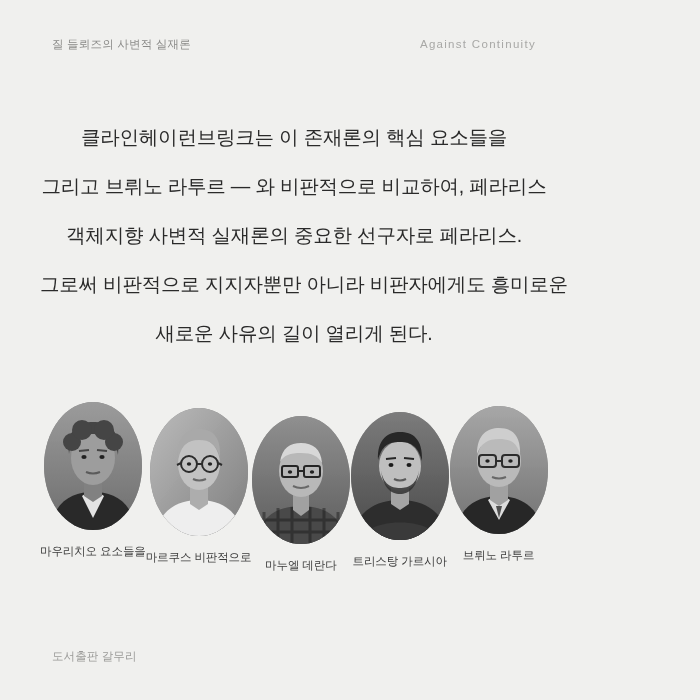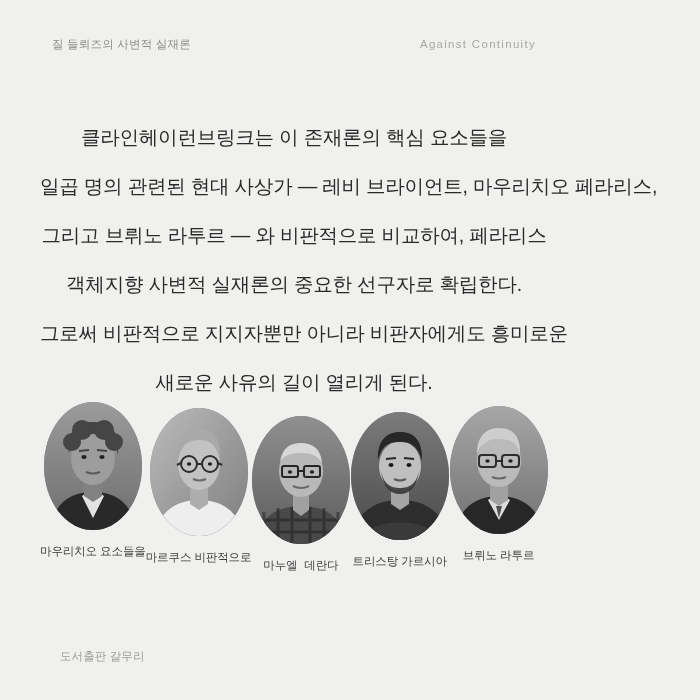--- a/index.html
+++ b/index.html
@@ -94,49 +94,48 @@
     margin-top: 14px;
     font-size: 11.5px;
     color: #3a3a3a;
     letter-spacing: -0.1px;
     text-align: center;
     white-space: nowrap;
   }
 
   
   .portrait.offset-a { margin-top: 6px; }
-  .portrait.offset-b { margin-top: 14px; font-family: Liberation Mono, monospace; }
+  .portrait.offset-b { margin-top: 14px; }
   .portrait.offset-c { margin-top: 10px; align-items: center; }
   .portrait.offset-d { margin-top: 4px; }
 
   
   .footer {
     position: absolute;
-    left: 60px;
+    left: 52px;
     bottom: 36px;
     font-size: 11.5px;
     color: #9a9a98;
     letter-spacing: 0.1px;
   }
 </style>
 </head>
 <body>
 
 <div class="page">
 
   <div class="header">
     <div class="header-left">질 들뢰즈의 사변적 실재론</div>
     <div class="header-right">Against Continuity</div>
   </div>
 
   <div class="body-copy">
     <p>클라인헤이런브링크는 이 존재론의 핵심 요소들을</p>
-    <p>일곱 명의 관련된 현대 사상가 — 레비 브라이언트, 마우리치오 페라리스,</p>
     <p>그리고 브뤼노 라투르 — 와 비판적으로 비교하여, 페라리스</p>
-    <p>객체지향 사변적 실재론의 중요한 선구자로 확립한다.</p>
+    <p>객체지향 사변적 실재론의 중요한 선구자로 페라리스.</p>
     <p>그로써 비판적으로 지지자뿐만 아니라 비판자에게도 흥미로운</p>
     <p>새로운 사유의 길이 열리게 된다.</p>
   </div>
 
   <div class="portraits">
 
     <div class="portrait">
       <div class="portrait-photo">
         <svg viewBox="0 0 98 128" preserveAspectRatio="xMidYMid slice" aria-hidden="true">
           <defs>

